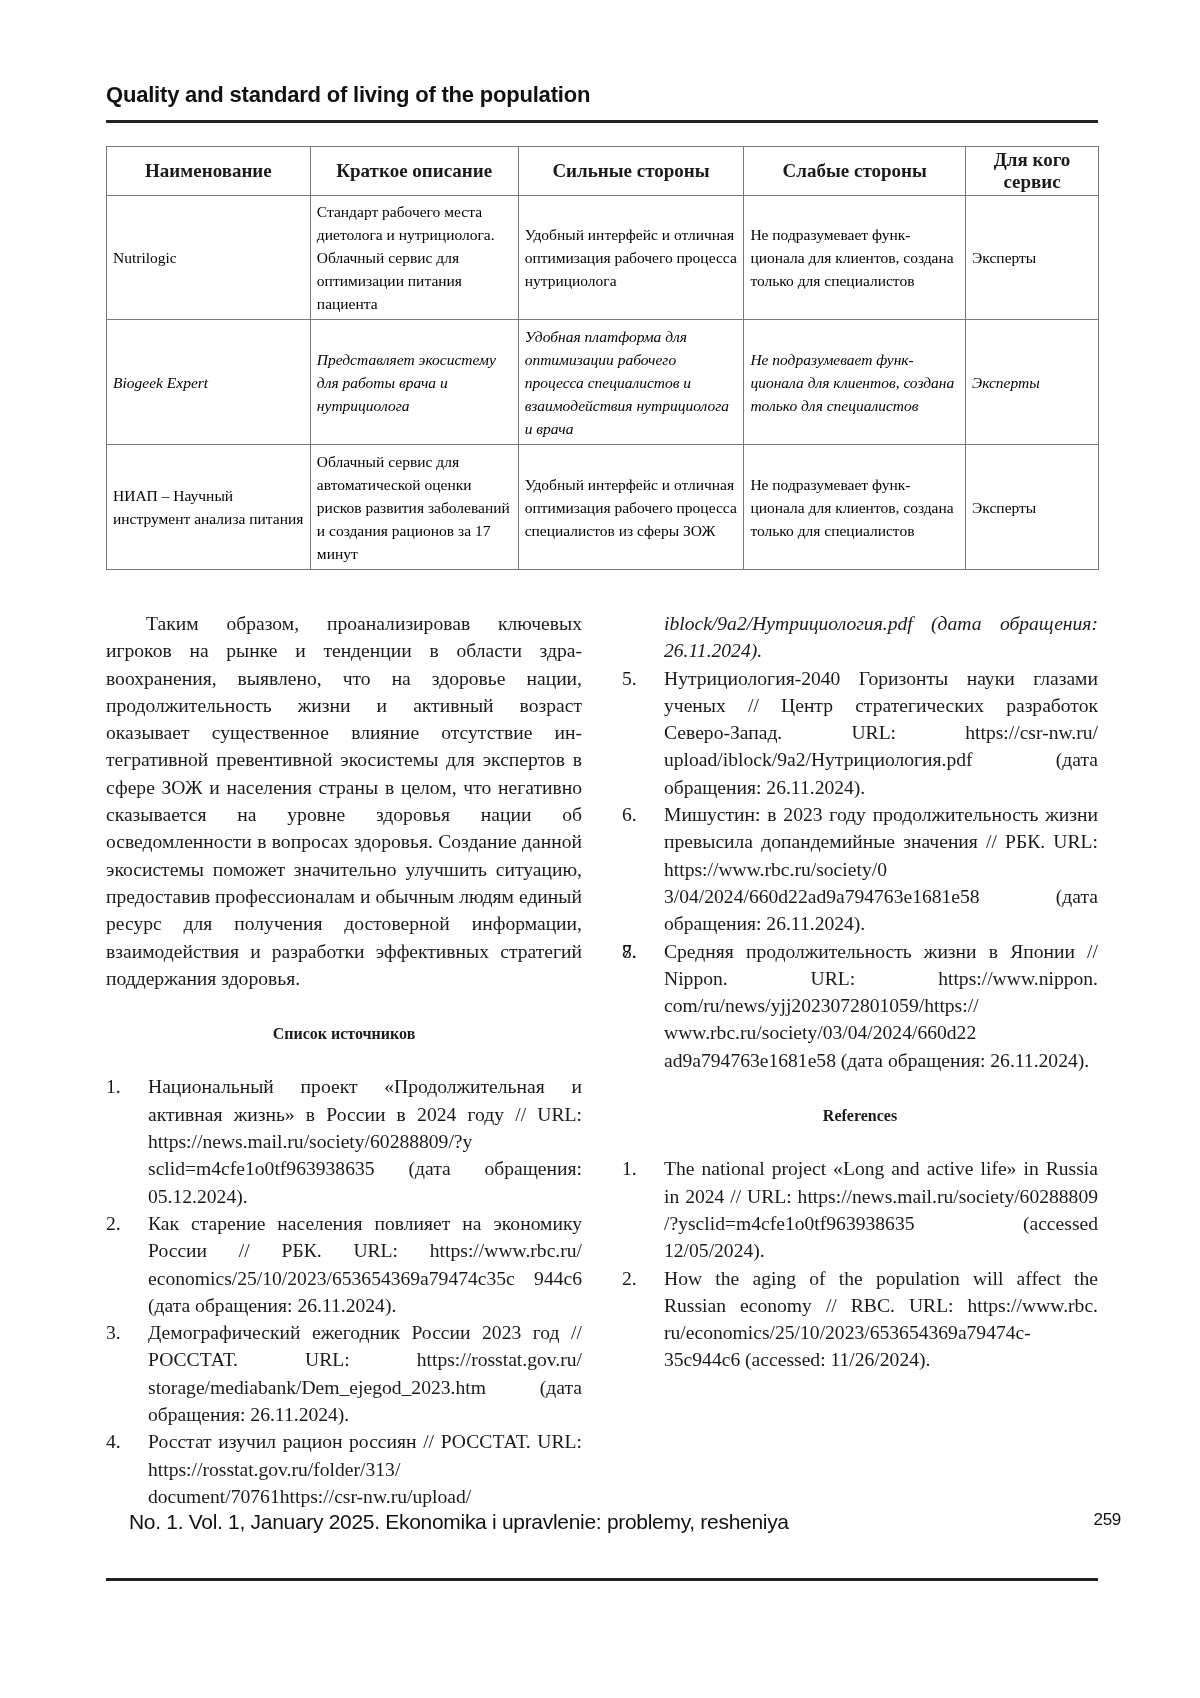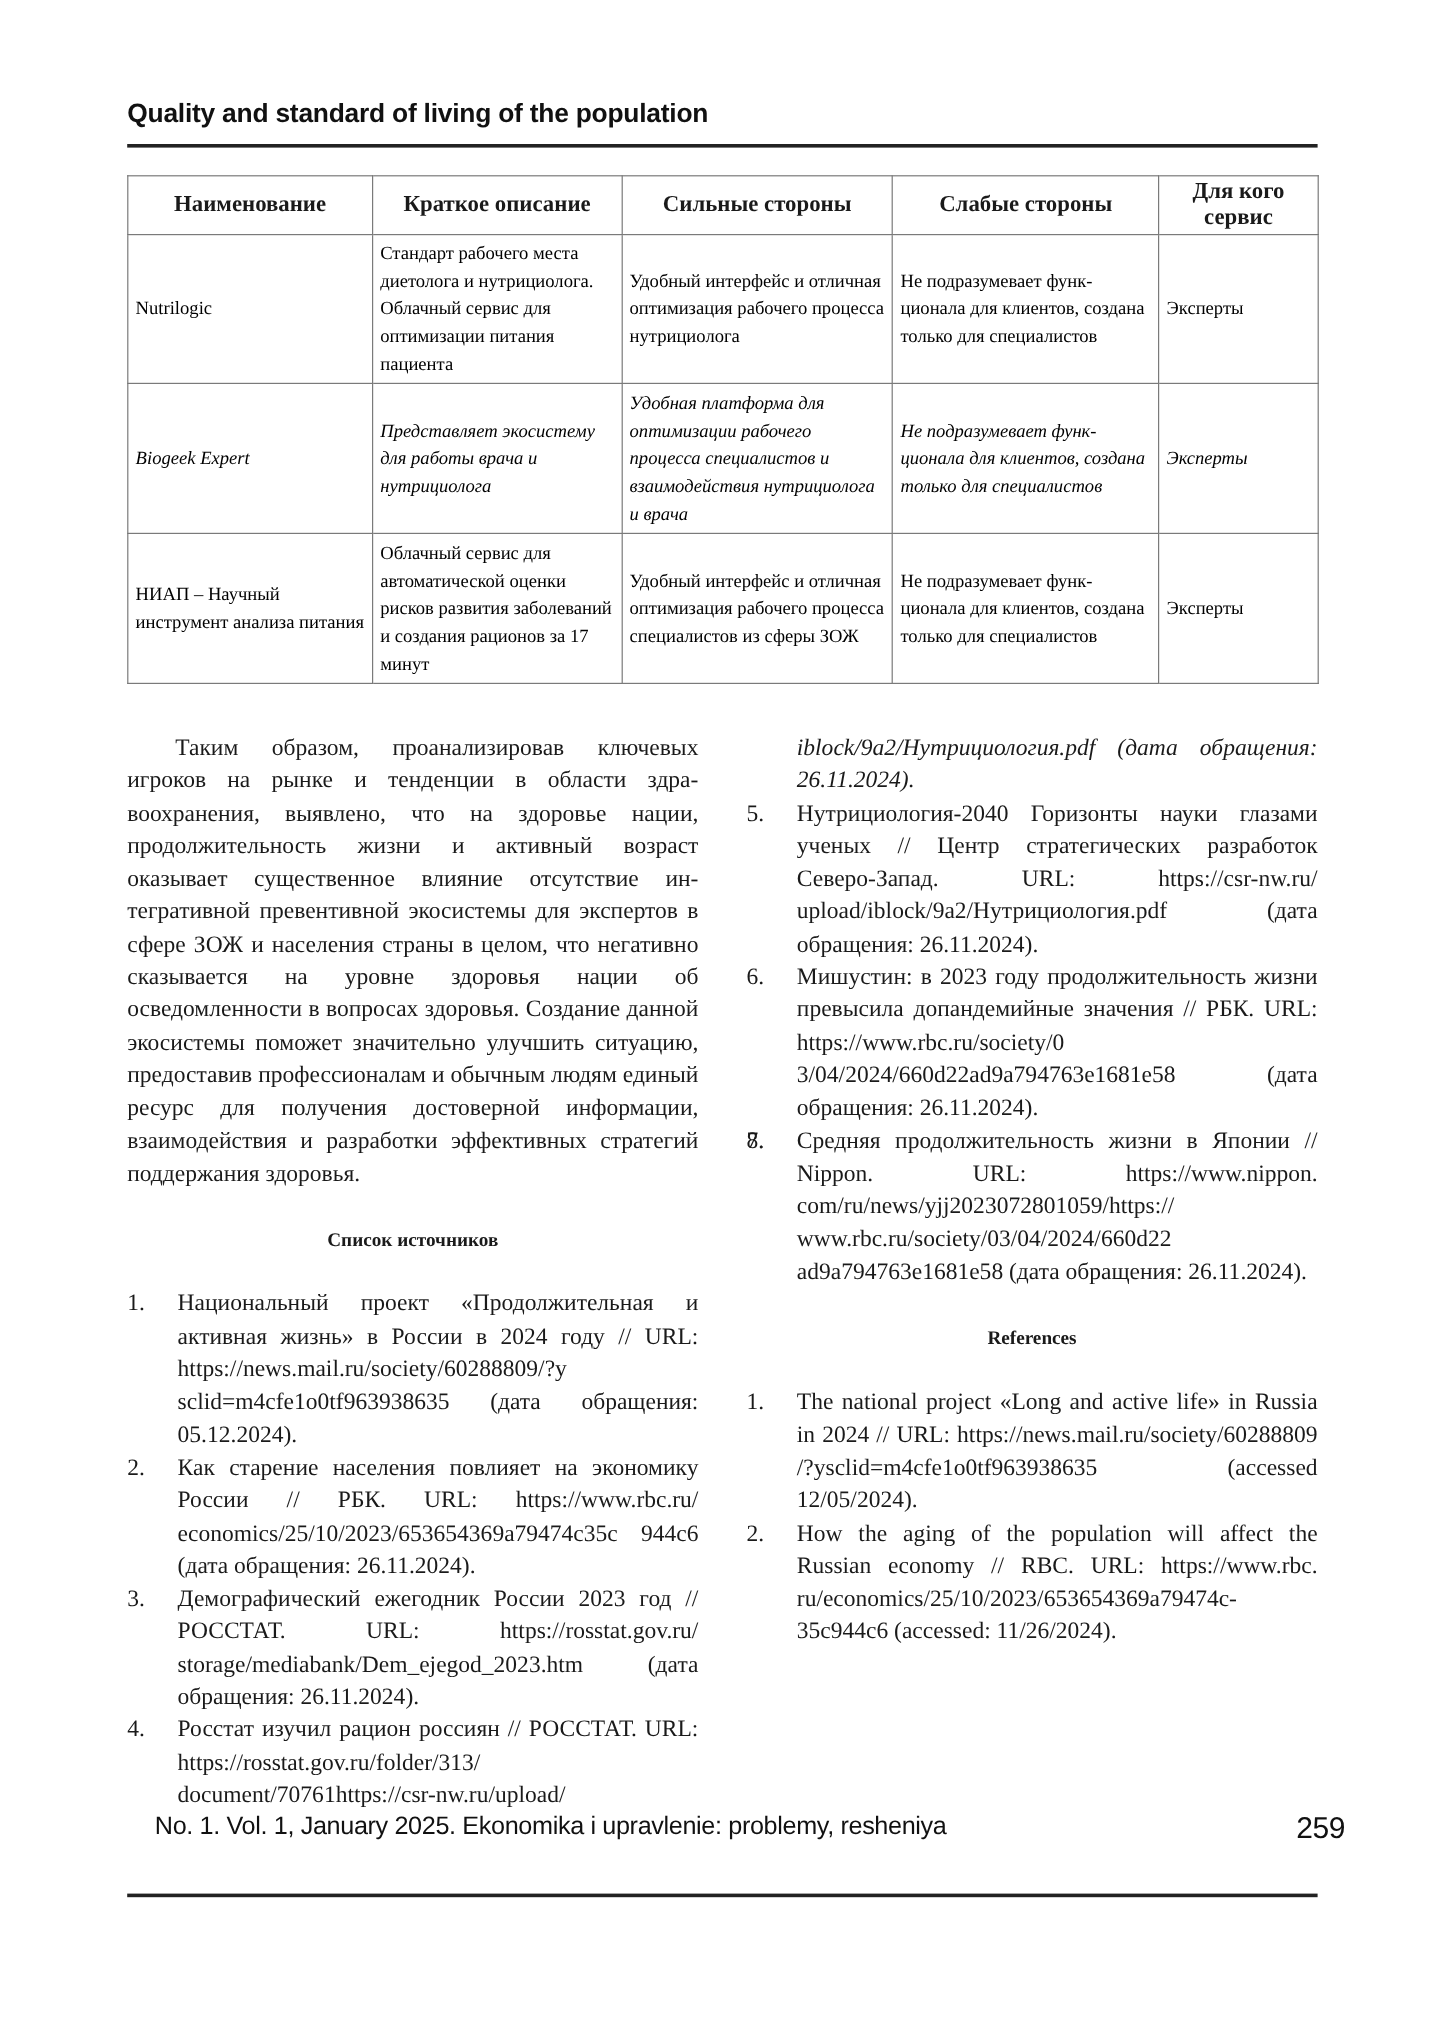--- a/index.html
+++ b/index.html
@@ -33,21 +33,21 @@
   ol.refs { list-style: none; margin: 0; padding: 0; }
   ol.refs li { position: relative; padding-left: 42px; margin: 0; }
   ol.refs li .num { position: absolute; left: 0; top: 0; }
   .cont { padding-left: 42px; margin: 0; font-style: italic; }
 
   .footer {
     position: absolute; left: 106px; top: 1510px; width: 992px;
     font-family: "Liberation Sans", sans-serif; font-size: 21px; color: #111;
     display: flex; justify-content: space-between; letter-spacing: -0.3px; margin-left: 23px;
   }
-  .footer .page { font-size: 25px; }
+  .footer .page { font-size: 17px; }
 </style>
 </head>
 <body>
 
 <div class="running-head">Quality and standard of living of the population</div>
 <div class="rule-top"></div>
 
 <table class="cmp">
   <colgroup>
       <col class="c1">

